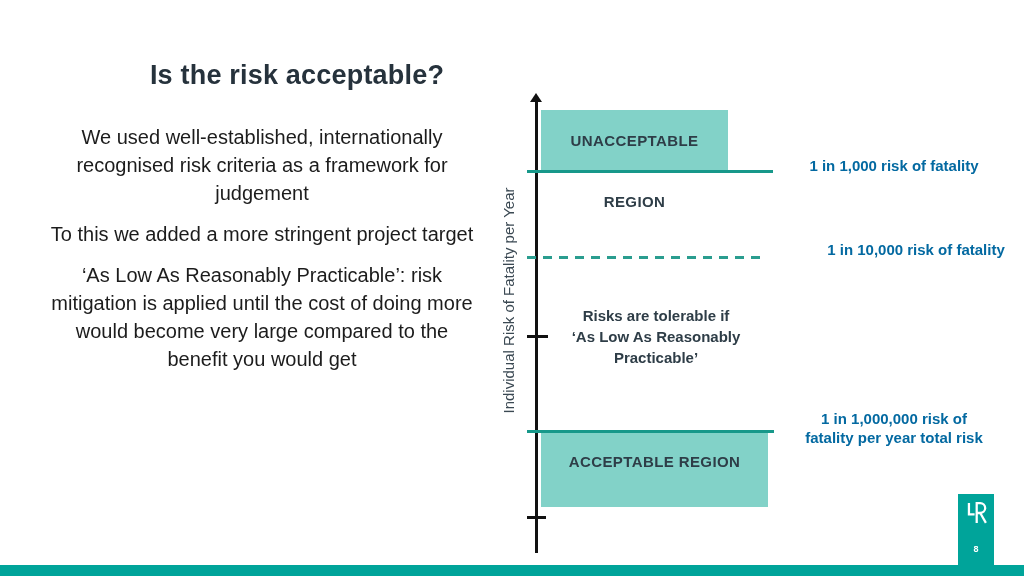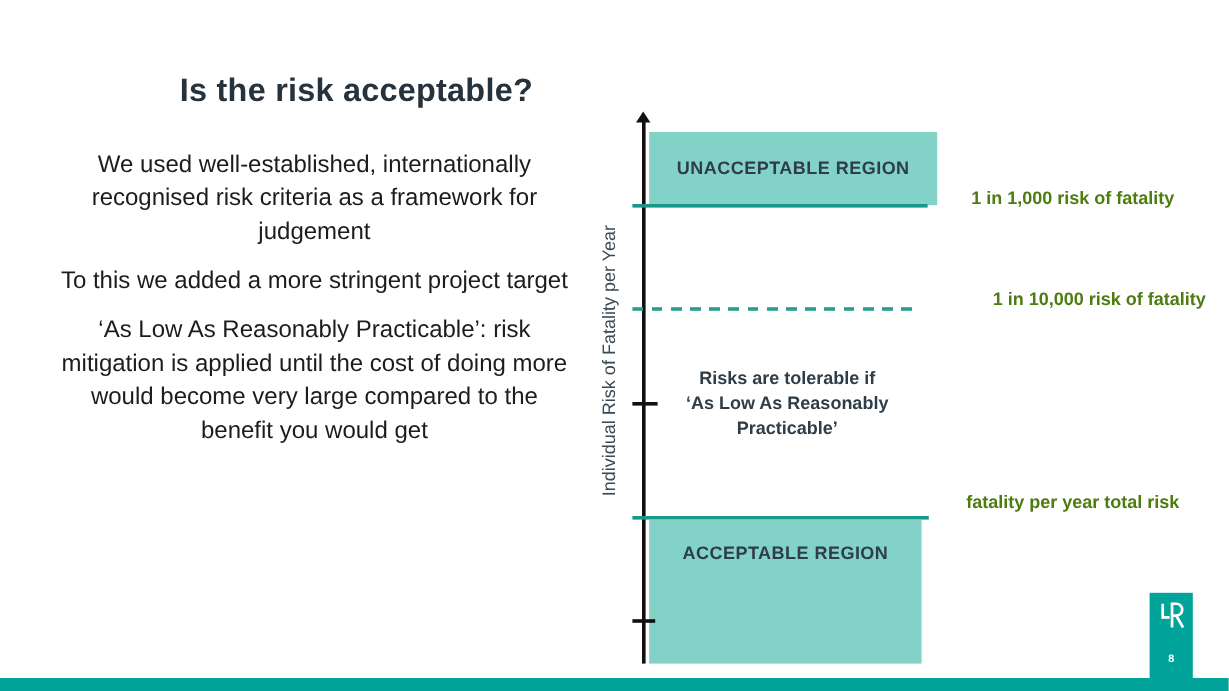--- a/index.html
+++ b/index.html
@@ -31,40 +31,40 @@
   .axis-line{left:535px;top:100px;width:3px;height:453px;background:#111;}
   .axis-arrow{
     left:530px;top:93px;width:0;height:0;
     border-left:6px solid transparent;border-right:6px solid transparent;
     border-bottom:9px solid #111;
   }
   .region{
     background:#82d2c8;color:#2e3d47;
     font-size:15px;font-weight:600;letter-spacing:.4px;text-align:center;
   }
-  .region-unacceptable{left:541px;top:110px;width:240px;height:61px;line-height:61px;}
-  .region-acceptable{left:541px;top:433px;width:227px;height:120px;}
+  .region-unacceptable{left:541px;top:110px;width:187px;height:61px;line-height:61px;}
+  .region-acceptable{left:541px;top:433px;width:227px;height:74px;}
   .region-acceptable .region-label{display:block;padding-top:19px;line-height:19px;}
   .hline{height:3px;background:#17988a;}
   .hline-upper{left:527px;top:170px;width:246px;}
   .hline-lower{left:527px;top:430px;width:247px;}
   .hline-dashed{
     left:527px;top:256px;width:237px;height:3px;
     background:repeating-linear-gradient(90deg,#2a9d8f 0,#2a9d8f 9px,transparent 9px,transparent 16px);
   }
   .tick{height:3px;background:#111;}
   .tick-mid{left:527px;top:335px;width:21px;}
   .tick-bottom{left:527px;top:516px;width:19px;}
 
   .alarp-note{
     left:550px;top:305px;width:212px;text-align:center;
     font-size:15px;font-weight:600;line-height:21px;color:#2e3d47;
   }
   .annotation{
-    width:230px;font-size:15px;font-weight:600;line-height:19px;color:#4d7c0f;
+    width:230px;font-size:15px;font-weight:600;line-height:19px;color:#0369a1;
   }
   .annotation span{display:block;}
   .annotation-1{left:779px;top:156px;}
   .annotation-2{left:801px;top:240px;}
   .annotation-3{left:779px;top:409px;}
 
   
   .footer-bar{left:0;top:565px;width:1024px;height:11px;background:#00a49a;}
   .logo-tab{
     left:958px;top:494px;width:36px;height:82px;background:#00a49a;
@@ -114,20 +114,21 @@
 
   <div class="abs tick tick-bottom"></div>
 
   <div class="abs annotation annotation-1">
     <span>1 in 1,000 risk of fatality</span>
   </div>
   <div class="abs annotation annotation-2">
     <span>1 in 10,000 risk of fatality</span>
   </div>
   <div class="abs annotation annotation-3">
+    <span>1 in 1,000,000 risk of</span>
     <span>fatality per year total risk</span>
   </div>
 </div>
 
 <div class="abs footer-bar"></div>
 <div class="abs logo-tab">
   <svg width="24" height="28" viewBox="0 0 34 38" aria-hidden="true">
     <path d="M7 5 V21 H15" stroke="#ffffff" stroke-width="3.2" fill="none"></path>
     <path d="M18 33 V5 H23 a7 7 0 0 1 0 14 H18" stroke="#ffffff" stroke-width="3.2" fill="none"></path>
     <path d="M23 19 L31 33" stroke="#ffffff" stroke-width="3.2" fill="none"></path>

